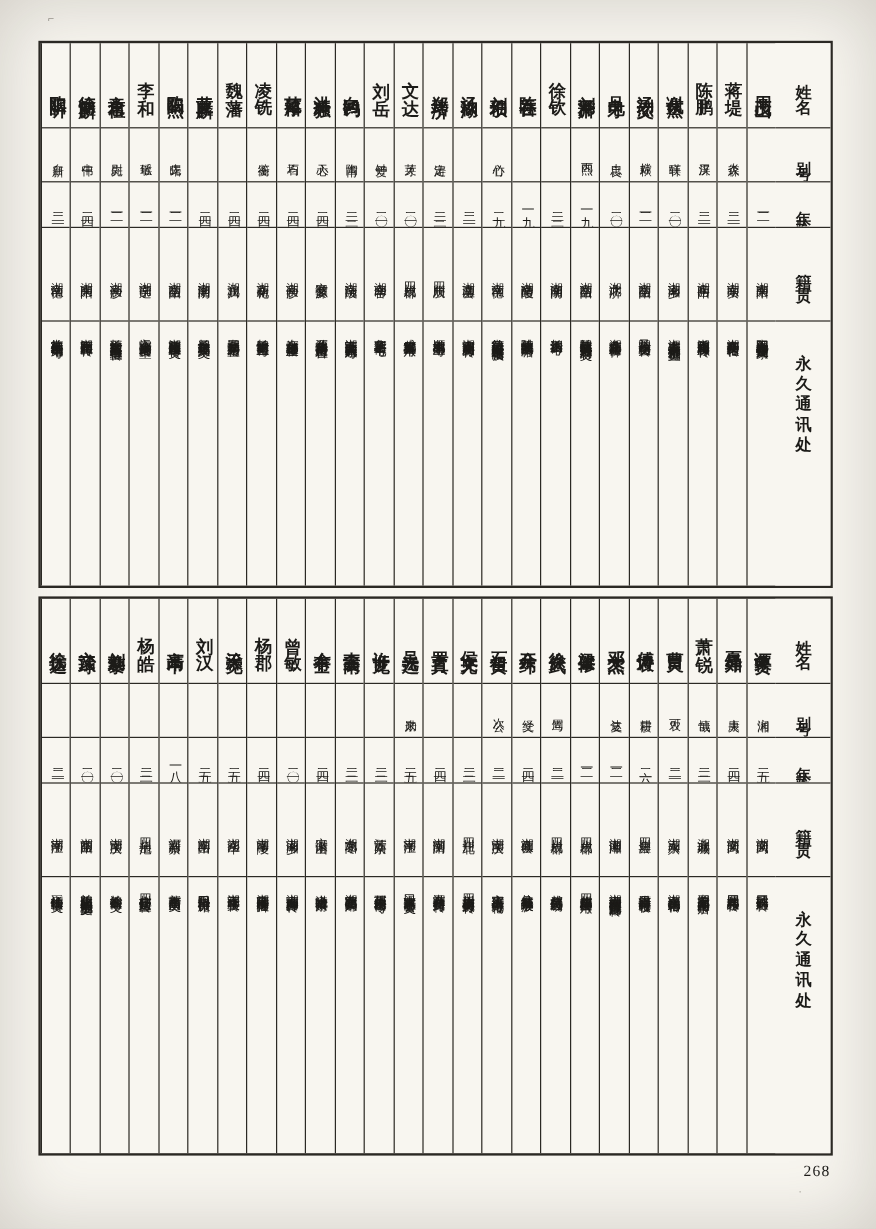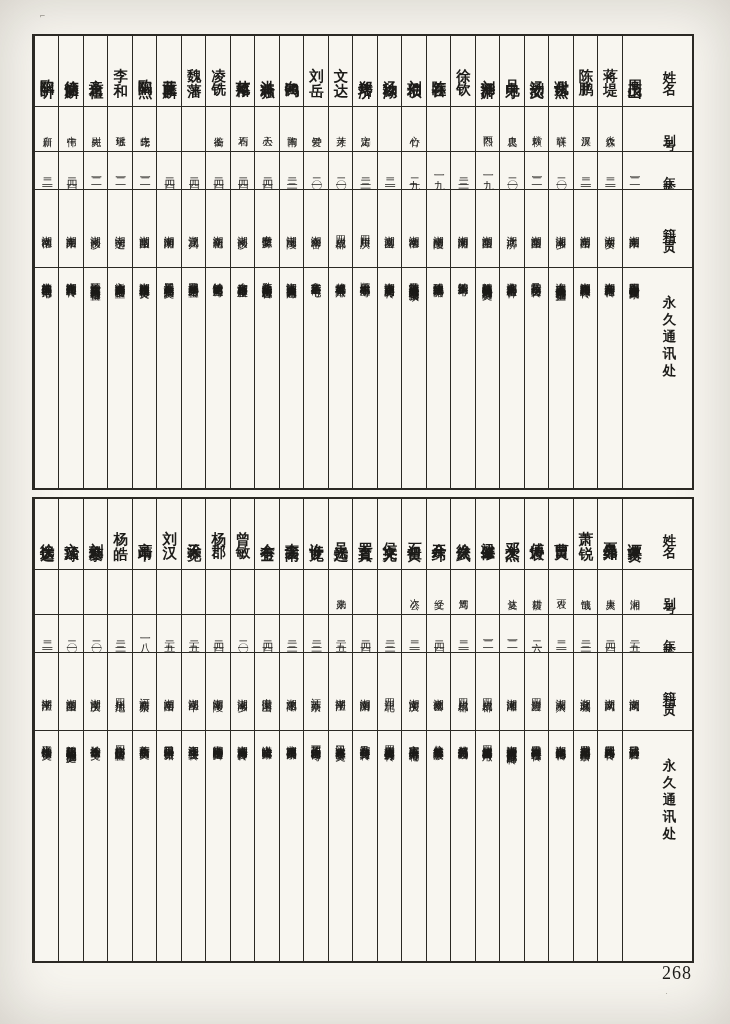--- a/index.html
+++ b/index.html
@@ -66,21 +66,21 @@
   .header-col .cell { background:#f8f6f0; }
   .header-col .vt { font-weight:bold; }
   .h-name .vt, .h-origin .vt { font-size:13.5px; letter-spacing:12px; }
   .h-alias .vt, .h-age .vt   { font-size:12.5px; letter-spacing:5px; }
   .h-addr .vt { font-size:13.5px; letter-spacing:17px; padding-top:10px; }
   .header-col .c-addr { align-items:flex-start; }
 
   .page-number {
     position:absolute;
     right:38px; bottom:40px;
-    font-size:18px;
+    font-size:13px;
     letter-spacing:1px;
     text-align:center;
   }
   .speck-tl { position:absolute; left:40px; top:10px; font-size:9px; color:#6f6b62; }
   .speck-br { position:absolute; right:62px; bottom:26px; font-size:8px; color:#8a867c; }
 </style>
 </head>
 <body>
 
 <div class="page">

